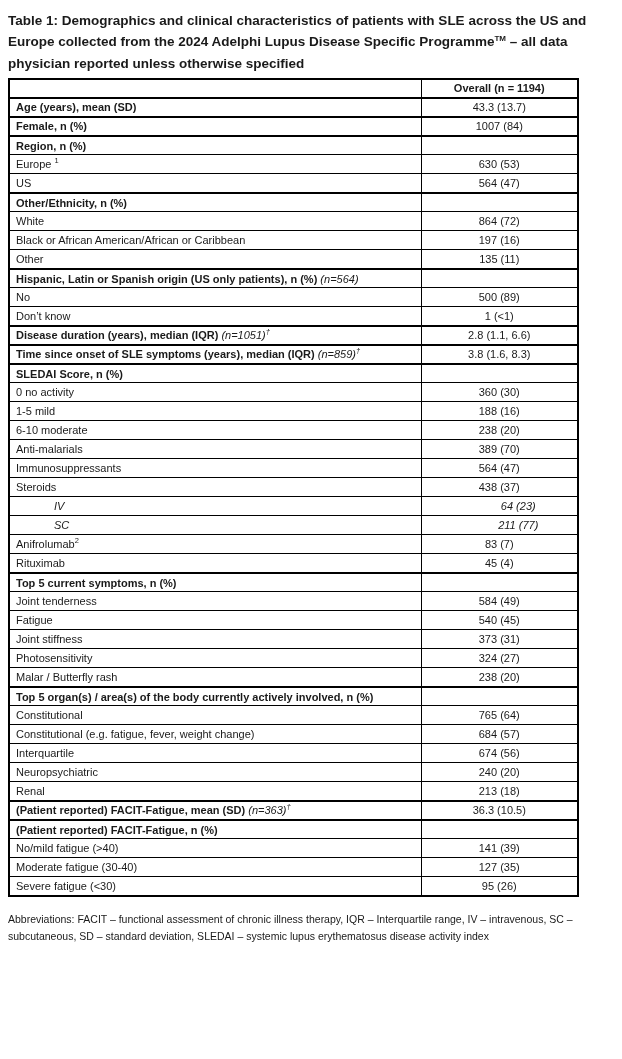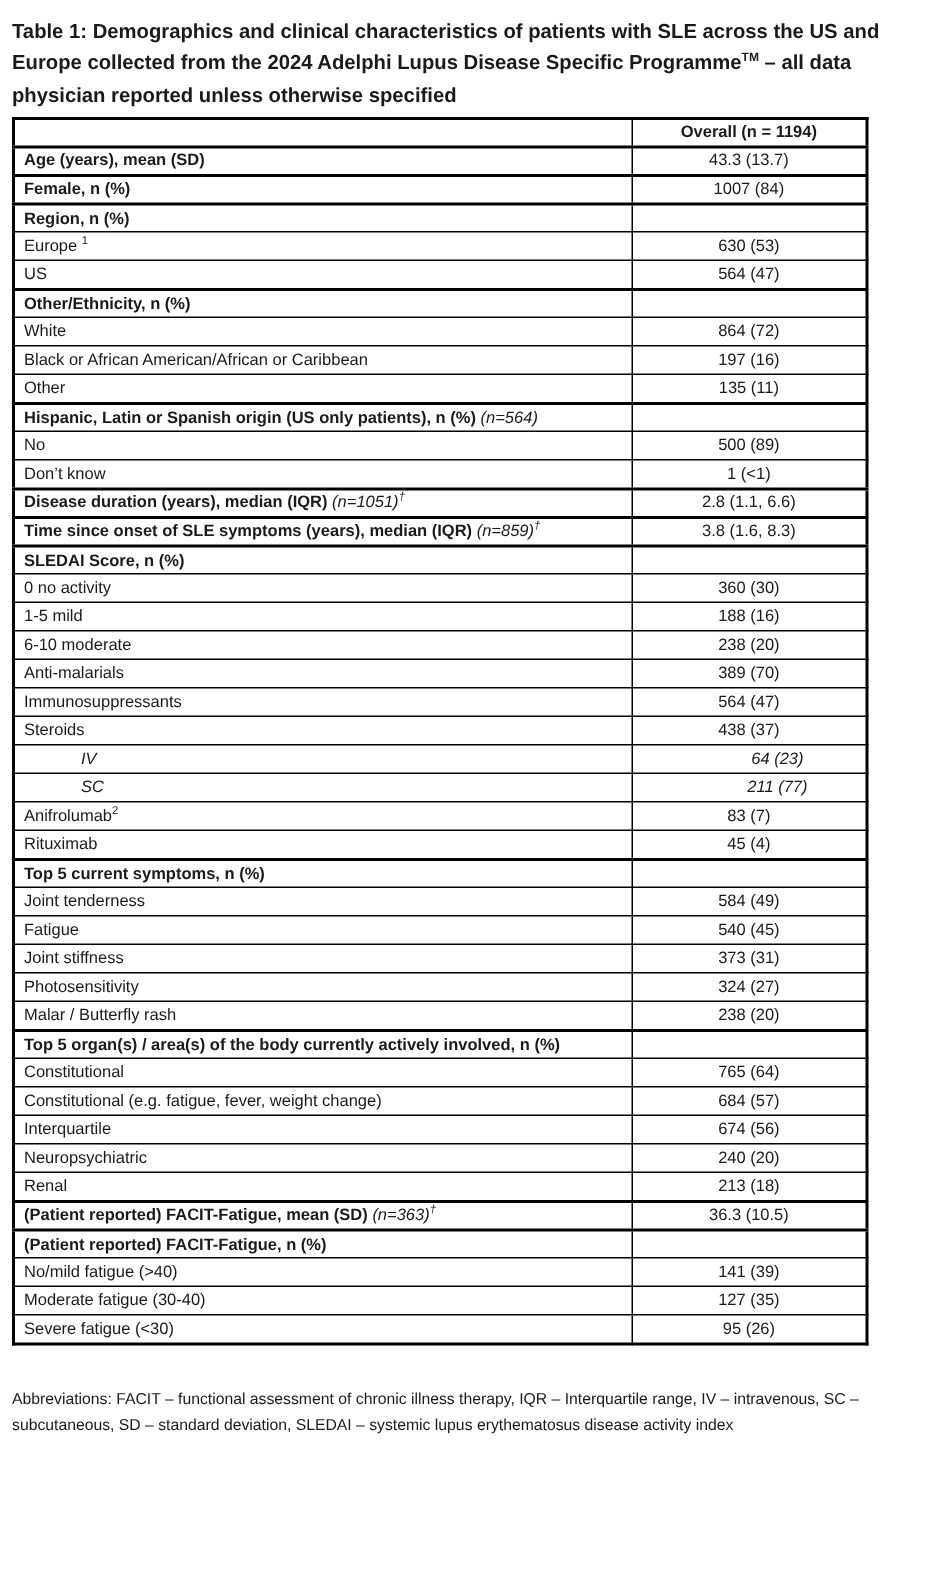--- a/index.html
+++ b/index.html
@@ -45,21 +45,21 @@
   .indent-1 { padding-left: 30px; }
   .indent-2 { padding-left: 52px; }
   tr.italic-row td { font-style: italic; padding-left: 44px; }
   .note { font-style: italic; font-weight: 400; }
   sup { font-size: 7.5px; vertical-align: super; line-height: 0; }
   td.header-overall { font-weight: 700; text-align: center; }
 
   
   .footnote { font-size: 10.5px; line-height: 1.6; width: 604px; margin: 0; }
   .fn-dagger { font-style: italic; margin-top: 5px; }
-  .fn-abbrev { margin-top: 28px; }
+  .fn-abbrev { margin-top: 14px; }
 </style>
 </head>
 <body>
 
 <div class="page">
 
   <div class="title">
     <span>Table 1: Demographics and clinical characteristics of patients with SLE across the US and Europe collected from the 2024 Adelphi Lupus Disease Specific Programme</span><sup class="tm">TM</sup><span> – all data physician reported unless otherwise specified</span>
   </div>
 

